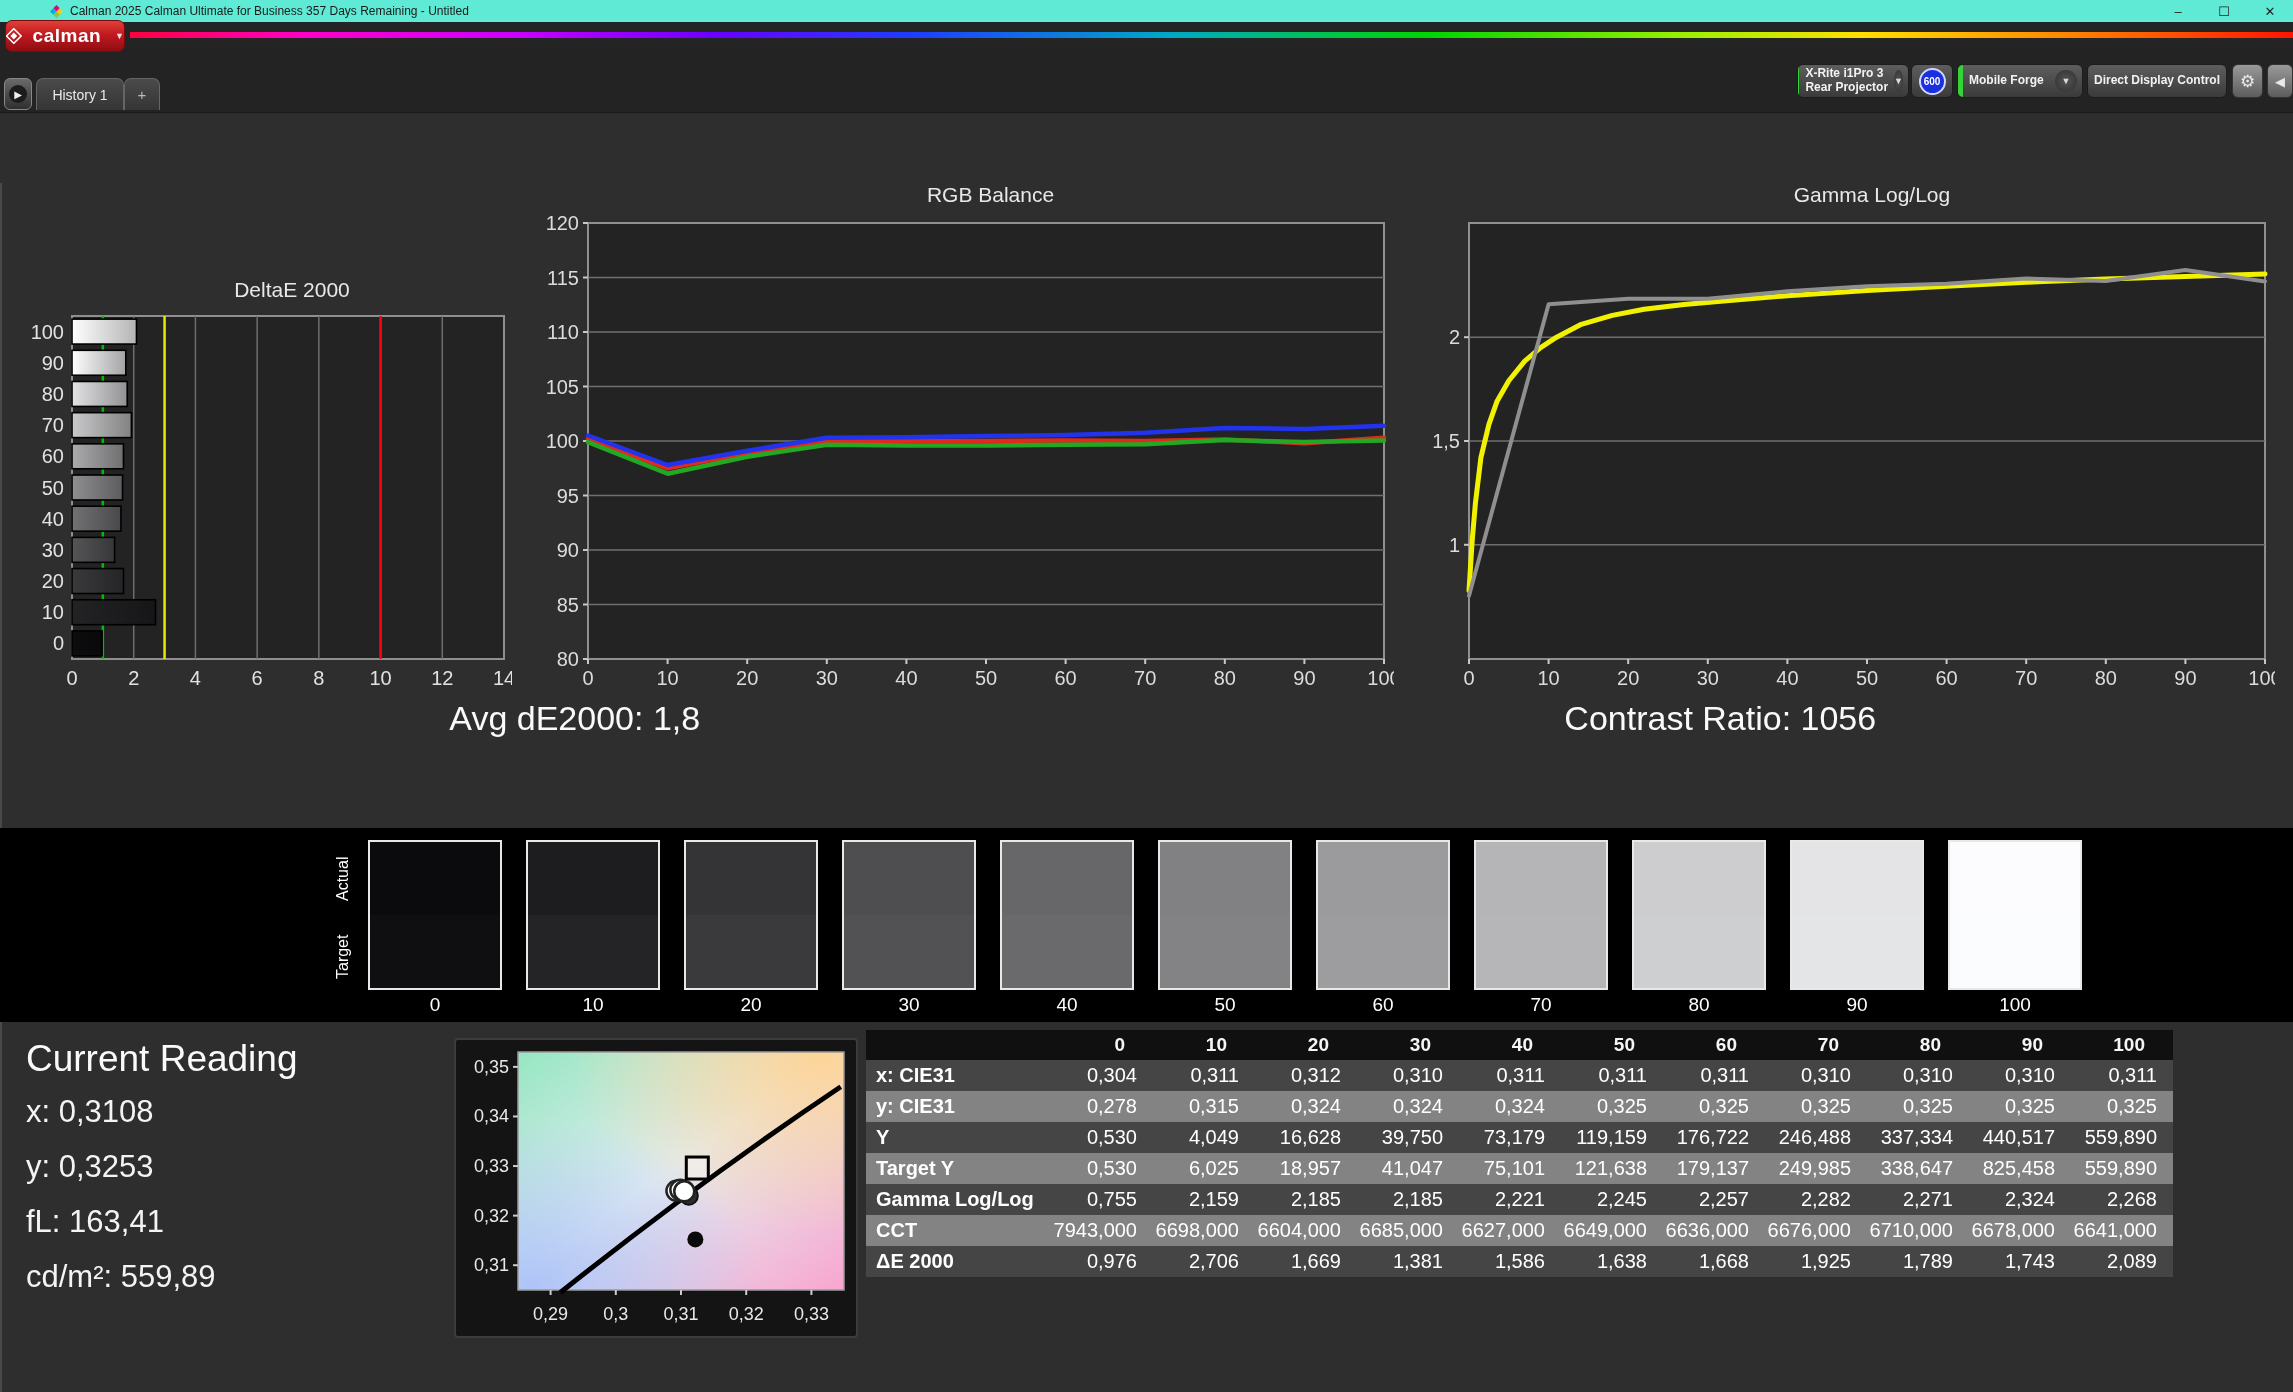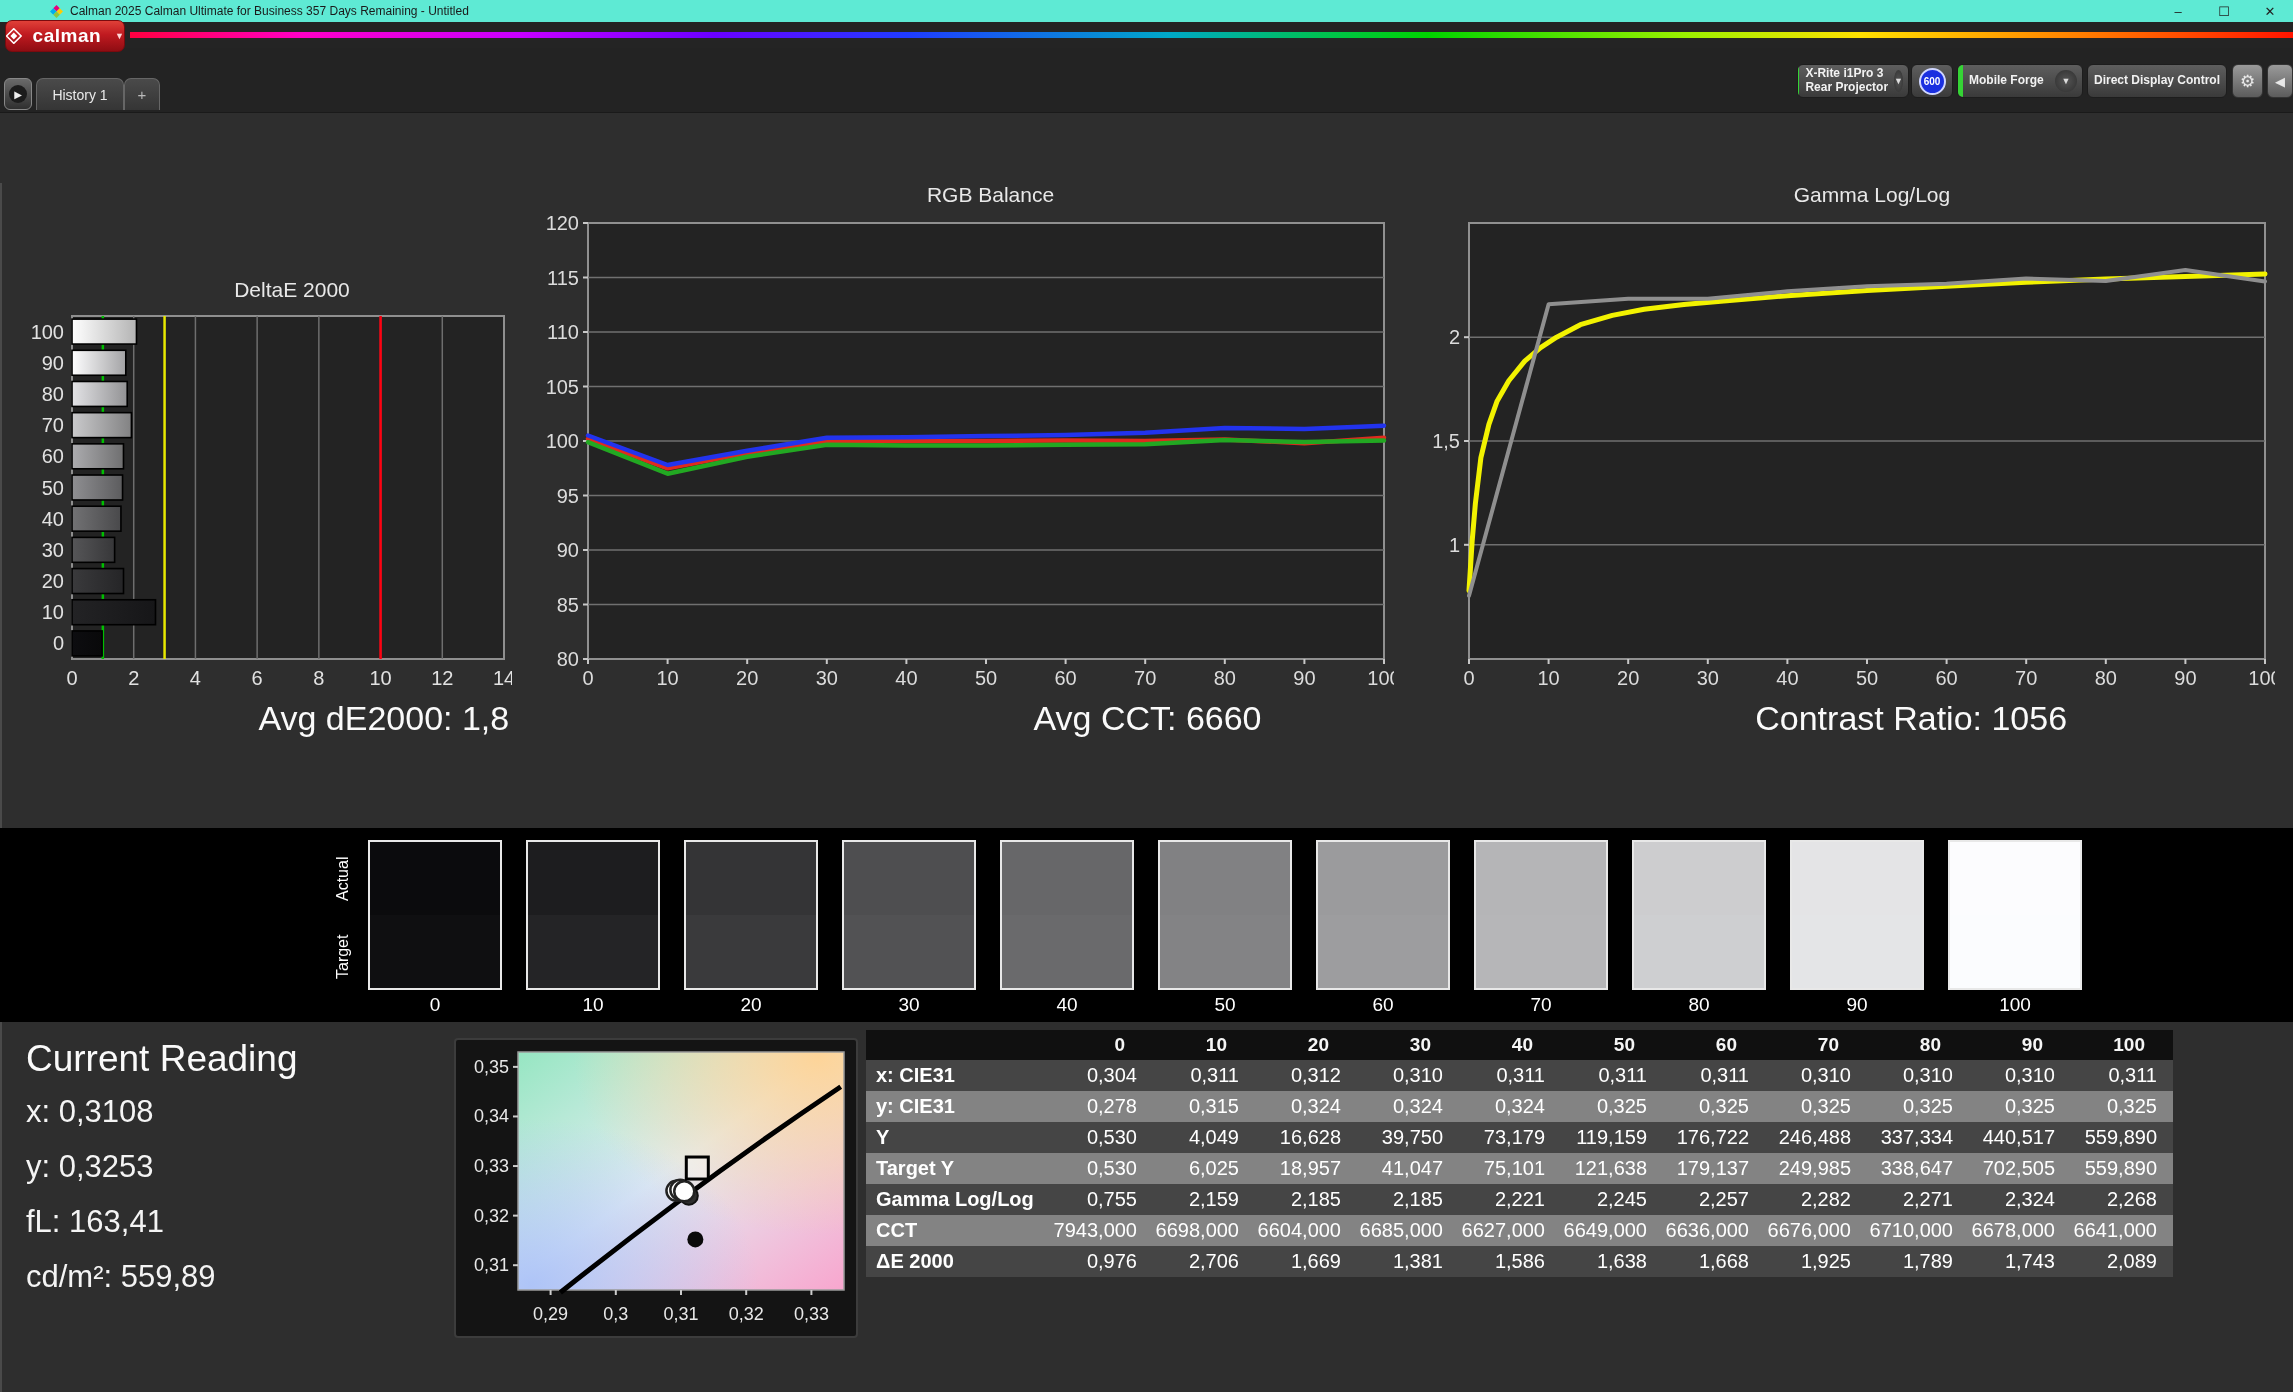--- a/index.html
+++ b/index.html
@@ -342,21 +342,20 @@
           <text x="762.4" y="472" text-anchor="middle" fill="#dcdcdc" font-size="20">90</text>
           <line x1="842" y1="446" x2="842" y2="451" stroke="#c8c8c8" stroke-width="2"></line>
           <text x="842" y="472" text-anchor="middle" fill="#dcdcdc" font-size="20">100</text>
           <polyline points="46.0,377.5 49.2,327.7 52.4,290.3 57.9,244.6 65.9,211.4 73.9,188.6 85.8,167.8 101.7,148.1 117.6,134.6 133.6,124.2 157.4,111.7 189.3,102.4 221.1,96.2 260.9,91.4 300.7,87.9 364.4,82.7 444.0,77.5 523.6,73.3 603.2,69.2 682.8,66.1 762.4,63.4 842.0,60.9" fill="none" stroke="#f2f200" stroke-width="5" stroke-linejoin="round" stroke-linecap="round"></polyline>
           <polyline points="46.0,382.7 125.6,91.2 205.2,85.8 284.8,85.8 364.4,78.3 444.0,73.3 523.6,70.8 603.2,65.6 682.8,67.9 762.4,56.9 842.0,68.5" fill="none" stroke="#8f8f8f" stroke-width="4" stroke-linejoin="round" stroke-linecap="round"></polyline>
         </svg>
     </div>
   </div>
   <div class="stats-row">
     <div class="stat">Avg dE2000: 1,8</div>
-    <div class="stat">Avg CCT: 6660</div>
     <div class="stat">Contrast Ratio: 1056</div>
   </div>
 </div>
 
 <div class="swatch-strip">
   <div class="strip-labels">
     <div class="strip-label">Actual</div>
     <div class="strip-label">Target</div>
   </div>
   <div class="swatch-cells" id="swatch-cells">
@@ -551,21 +550,21 @@
         <div class="cell rowlab row-light">Target Y</div>
         <div class="cell row-light">0,530</div>
         <div class="cell row-light">6,025</div>
         <div class="cell row-light">18,957</div>
         <div class="cell row-light">41,047</div>
         <div class="cell row-light">75,101</div>
         <div class="cell row-light">121,638</div>
         <div class="cell row-light">179,137</div>
         <div class="cell row-light">249,985</div>
         <div class="cell row-light">338,647</div>
-        <div class="cell row-light">702,505</div>
+        <div class="cell row-light">825,458</div>
         <div class="cell row-light">559,890</div>
         <div class="cell rowlab row-dark">Gamma Log/Log</div>
         <div class="cell row-dark">0,755</div>
         <div class="cell row-dark">2,159</div>
         <div class="cell row-dark">2,185</div>
         <div class="cell row-dark">2,185</div>
         <div class="cell row-dark">2,221</div>
         <div class="cell row-dark">2,245</div>
         <div class="cell row-dark">2,257</div>
         <div class="cell row-dark">2,282</div>

